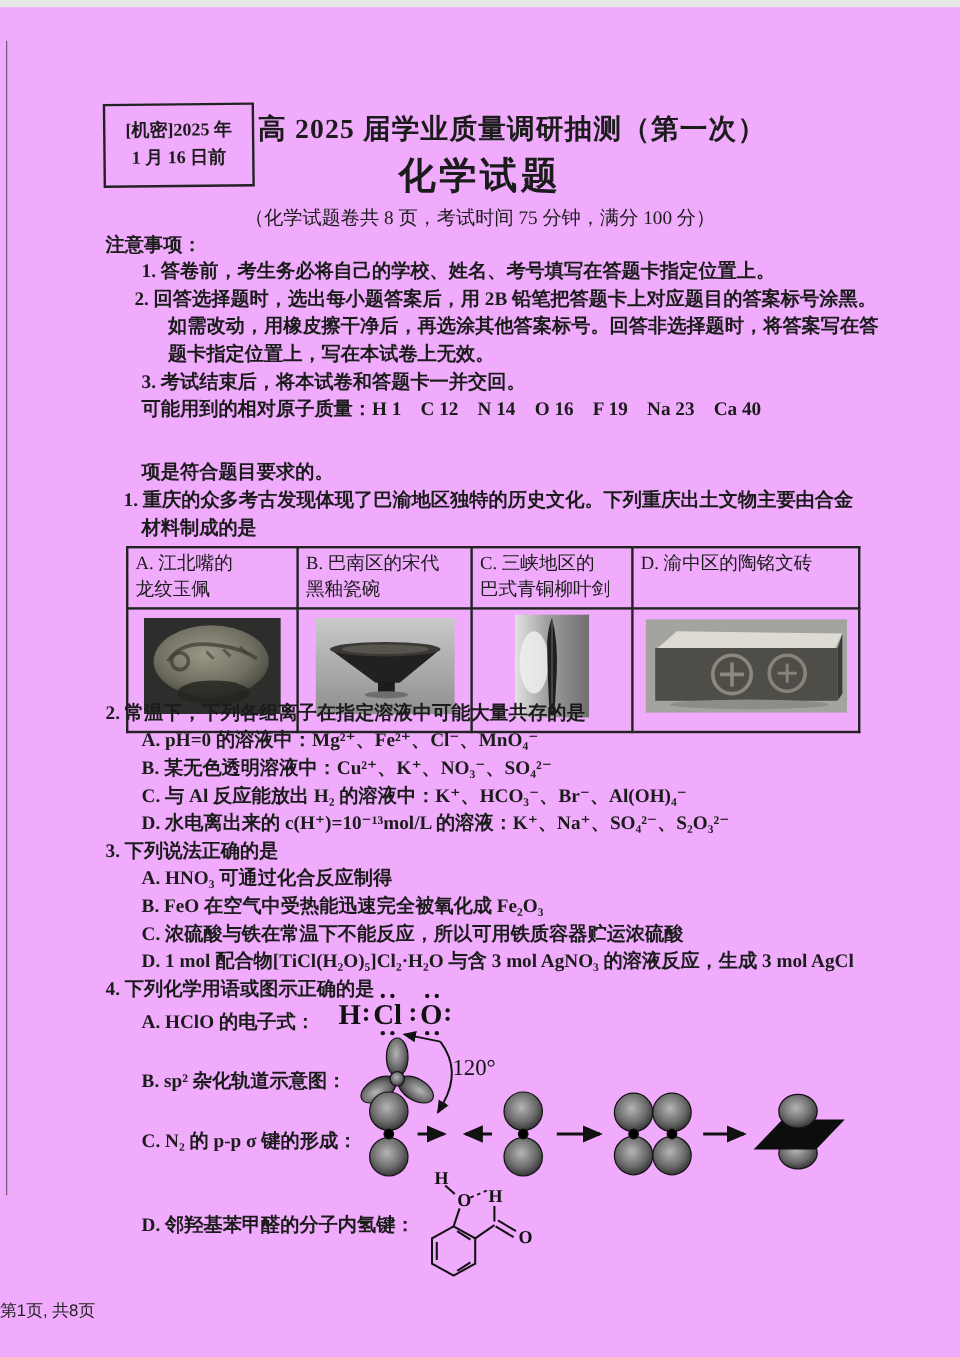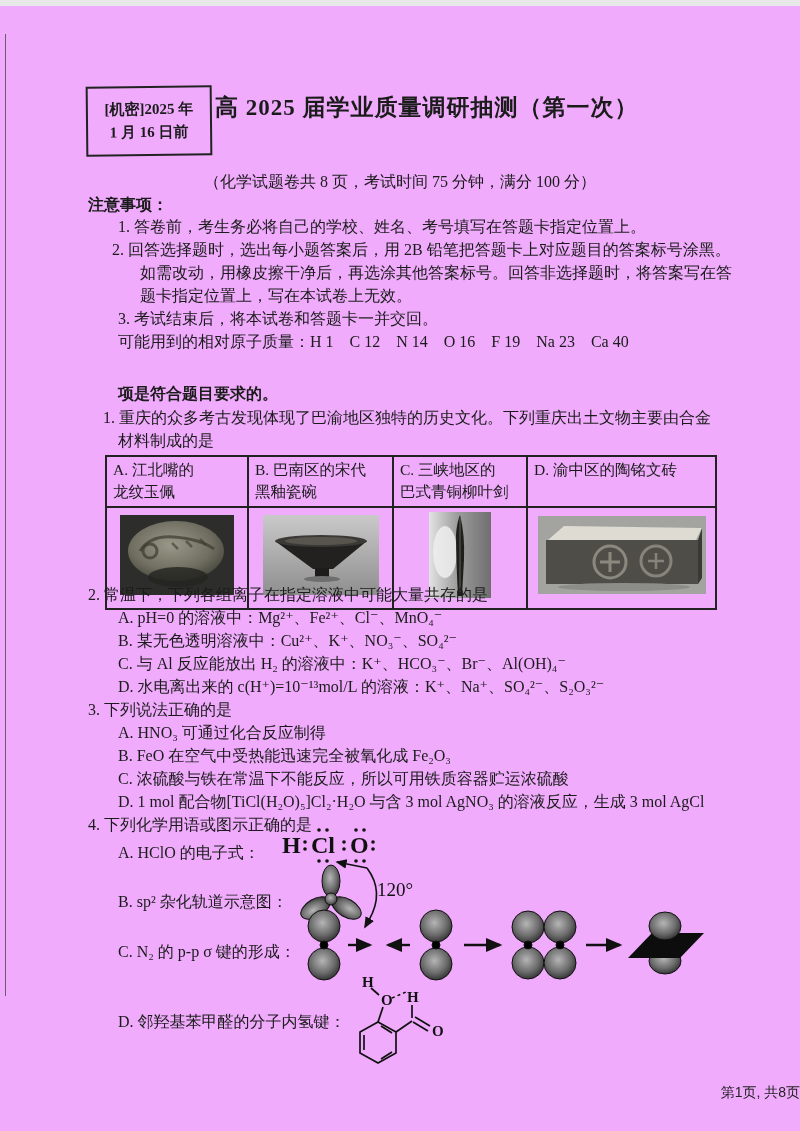--- a/index.html
+++ b/index.html
@@ -11,41 +11,42 @@
   .scan-edge{position:absolute;left:5px;top:28px;width:1px;height:962px;background:#4a4a4a;opacity:.8;}
   .abs{position:absolute;}
   .secret-box{
     left:86px;top:80px;width:122px;height:66px;border:2px solid #222;
     display:flex;flex-direction:column;align-items:center;justify-content:center;
     font-size:15px;font-weight:bold;line-height:1.55;transform:rotate(-0.6deg);
   }
   .exam-title{left:215px;top:86px;font-size:23px;font-weight:bold;letter-spacing:1px;}
   .subject-title{left:0;top:120px;width:800px;text-align:center;font-size:31px;font-weight:bold;letter-spacing:3px;}
   .exam-meta{left:0;top:166px;width:800px;text-align:center;font-size:16px;}
-  .tline{font-size:16px;line-height:1;white-space:nowrap;}
+  .tline{font-size:16px;line-height:1;white-space:nowrap;font-weight:bold;}
   .bold{font-weight:bold;text-align:right;}
   .q1table{
     position:absolute;left:105px;top:432px;border-collapse:collapse;table-layout:fixed;
   }
   .q1table td{border:2px solid #222;padding:2px 6px;vertical-align:top;font-size:15.5px;line-height:1.45;}
   .photo-cell{text-align:center;vertical-align:middle !important;padding:4px 2px !important;}
-  .footer{left:0;top:1078px;width:800px;text-align:right;font-size:14px;font-family:"Liberation Sans","DejaVu Sans",sans-serif;color:#222;}
+  .footer{left:0;top:1078px;width:800px;text-align:left;font-size:14px;font-family:"Liberation Sans","DejaVu Sans",sans-serif;color:#222;}
   svg text{font-family:"Liberation Serif","DejaVu Serif",serif;}
 </style>
 </head>
 <body>
 
 <div class="page">
   <div class="scan-edge"></div>
 
   <div class="abs secret-box">
     <span>[机密]2025 年</span>
     <span>1 月 16 日前</span>
   </div>
   <div class="abs exam-title">高 2025 届学业质量调研抽测（第一次）</div>
+  <div class="abs subject-title">化学试题</div>
   <div class="abs exam-meta">（化学试题卷共 8 页，考试时间 75 分钟，满分 100 分）</div>
 
   <div class="abs tline bold" style="left:88px;top:191px;">注意事项：</div>
   <div class="abs tline" style="left:118px;top:213px;">1. 答卷前，考生务必将自己的学校、姓名、考号填写在答题卡指定位置上。</div>
   <div class="abs tline" style="left:112px;top:236px;">2. 回答选择题时，选出每小题答案后，用 2B 铅笔把答题卡上对应题目的答案标号涂黑。</div>
   <div class="abs tline" style="left:140px;top:259px;">如需改动，用橡皮擦干净后，再选涂其他答案标号。回答非选择题时，将答案写在答</div>
   <div class="abs tline" style="left:140px;top:282px;">题卡指定位置上，写在本试卷上无效。</div>
   <div class="abs tline" style="left:118px;top:305px;">3. 考试结束后，将本试卷和答题卡一并交回。</div>
   <div class="abs tline" style="left:118px;top:328px;text-align:center;">可能用到的相对原子质量：H 1　C 12　N 14　O 16　F 19　Na 23　Ca 40</div>
 

